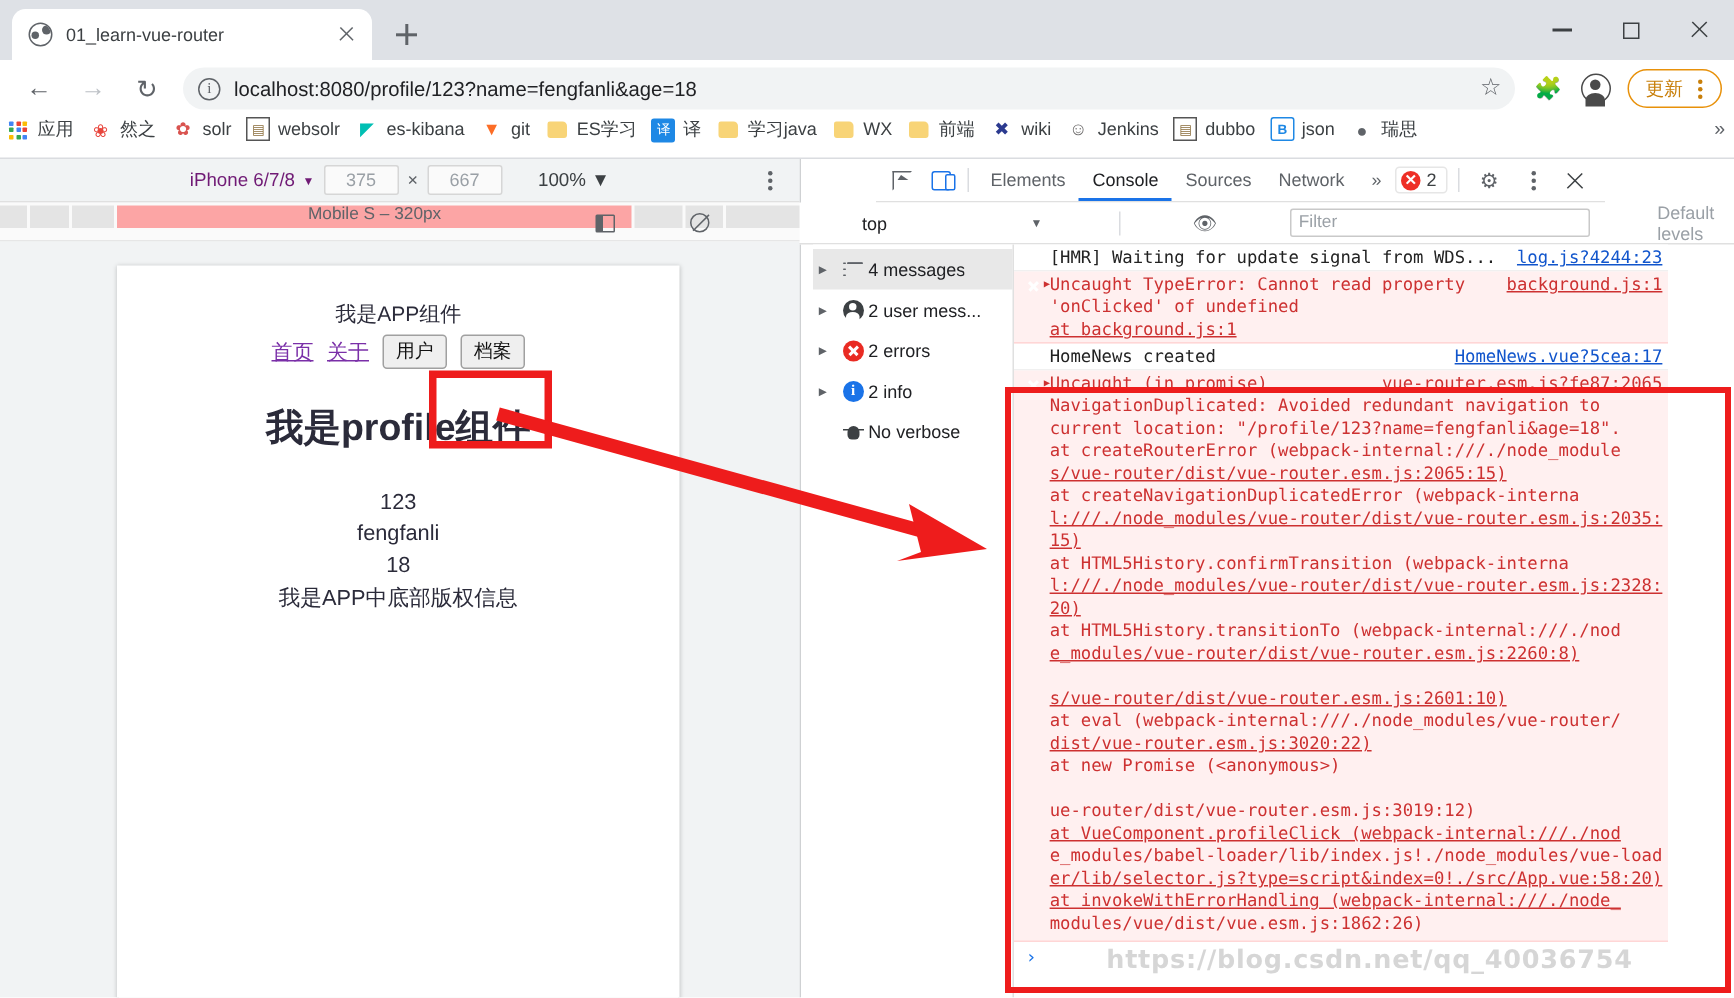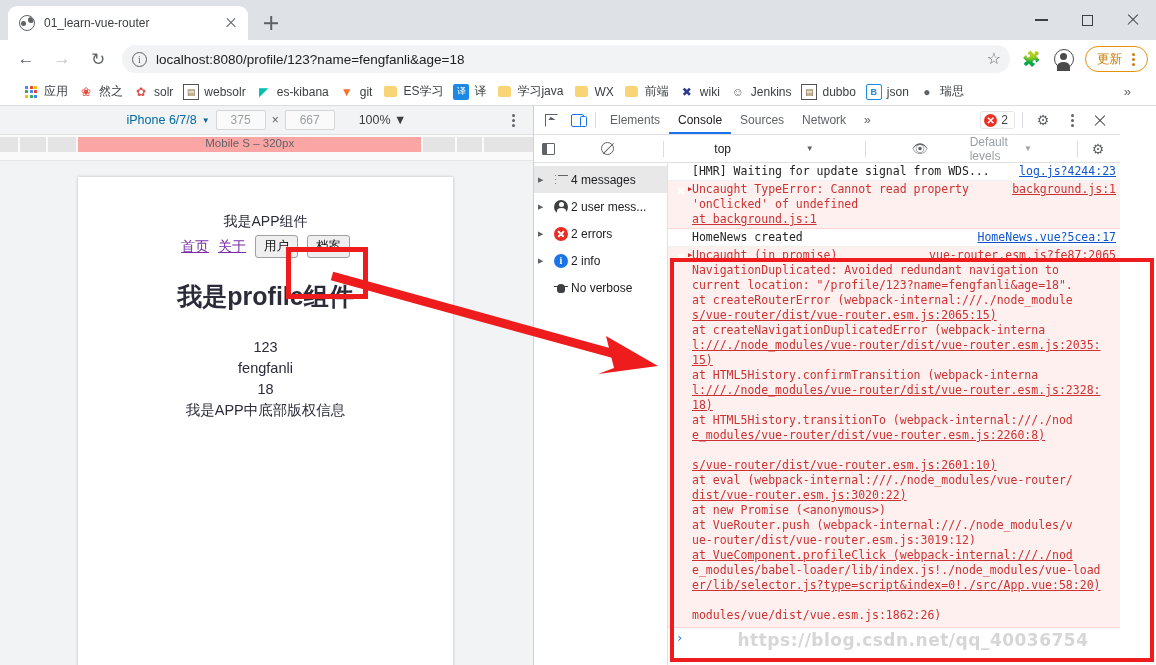--- a/index.html
+++ b/index.html
@@ -94,71 +94,71 @@
   .avatar-c:before { content:""; position:absolute; left:5px; top:3px; width:7px; height:7px; border-radius:50%; background:#4a4a4a; }
   .avatar-c:after  { content:""; position:absolute; left:2px; top:11.5px; width:13px; height:9px; border-radius:50% 50% 0 0; background:#4a4a4a; }
   .update-pill {
     height:26px; border:1.4px solid #e8910a; border-radius:13px; color:#c87f0a;
     font-size:12.5px; display:flex; align-items:center; padding:0 6px 0 11px; margin-left:5px; cursor:pointer;
   }
   .kebab { width:16px; height:16px; display:flex; flex-direction:column; justify-content:center; align-items:center; gap:2px; margin-left:3px; }
   .kebab i { width:3px; height:3px; border-radius:50%; background:currentColor; display:block; }
 
   
-  .bookmarks { height:28px; background:#fff; display:flex; align-items:center; padding:0 23px;
+  .bookmarks { height:28px; background:#fff; display:flex; align-items:flex-start; padding:0 4px;
                border-bottom:1px solid #dadce0; overflow:hidden; }
   .bm { display:flex; align-items:center; margin-right:10px; font-size:12px; color:#3c4043;
         white-space:nowrap; cursor:pointer; }
   .bm .bmico { width:16px; height:16px; margin-right:5px; flex:0 0 auto;
                display:flex; align-items:center; justify-content:center; font-size:12px; }
   .grid-ico { display:grid; grid-template-columns:repeat(3,3px); grid-template-rows:repeat(3,3px); gap:1.5px; }
   .grid-ico i { display:block; width:3px; height:3px; border-radius:0.5px; }
   .folder-ico { width:13px; height:11px; background:#f8d477; border-radius:1.5px 3px 2px 2px; }
   .bm-chev { margin-left:auto; font-size:13px; color:#5f6368; padding-right:2px; }
 
   
   .main { display:flex; height:559px; }
 
   
   .device-pane { width:534px; background:#f1f3f4; border-right:1px solid #cfd1d3; display:flex; flex-direction:column; }
   .device-bar { height:29px; display:flex; align-items:center; justify-content:center;
                 background:#f1f3f4; border-bottom:1px solid #e0e0e0; position:relative; }
-  .dev-sel { font-size:12.5px; color:#0369a1; display:flex; align-items:center; cursor:pointer; }
+  .dev-sel { font-size:12.5px; color:#701a75; display:flex; align-items:center; cursor:pointer; }
   .dev-sel .tri { font-size:8px; margin-left:5px; }
   .dimbox { width:50px; height:20px; border:1px solid #d6d6d6; background:#fafafa; border-radius:2px;
             font-size:12px; color:#9aa0a6; text-align:center; line-height:18px; margin:0 6px; cursor:text; }
   .xmark { font-size:12px; color:#5f6368; }
   .zoomsel { font-size:12.5px; color:#3c4043; margin-left:18px; display:flex; align-items:center; cursor:pointer; }
   .devkebab { position:absolute; right:12px; top:6px; color:#5f6368; }
 
   .ruler { height:26px; background:#fafafa; position:relative; border-bottom:1px solid #e6e6e6; }
   .ruler-track { position:absolute; left:0; top:2px; height:15px; width:100%; display:flex; gap:2px; }
   .bp { background:#e4e4e4; height:15px; }
   .bp.active { background:#fca5a5; display:flex; justify-content:center; }
   .bp .lbl { font-size:11.5px; color:#5f6368; white-space:nowrap; }
 
   .canvas { flex:1 1 auto; background:#f1f3f4; position:relative; overflow:hidden; }
   .phone {
     position:absolute; left:78px; top:16px; width:375px; height:560px; background:#fff;
     box-shadow:0 0 3px rgba(0,0,0,0.22);
   }
-  .page { padding:36px 10px 0; text-align:center; color:#222; }
+  .page { padding:24px 10px 0; text-align:center; color:#222; }
   .app-title { font-size:14px; color:#2b2b3a; margin-bottom:4px; }
   .navrow { display:flex; align-items:center; justify-content:center; gap:9px; margin-bottom:4px; }
   .rlink { color:#7a2fa8; text-decoration:underline; font-size:14px; cursor:pointer; }
   .minibtn {
     font-size:12.5px; padding:2px 8px; border:1px solid #a0a0a0; background:#efefef;
     border-radius:3px; color:#111; cursor:pointer; font-family:"Liberation Sans", sans-serif;
   }
   .h2 { font-size:25px; font-weight:bold; color:#2b2b3a; margin:22px 0 24px; }
   .pline { font-size:14.5px; color:#2b2b3a; line-height:21px; }
   .footer-line { font-size:14.5px; color:#2b2b3a; margin-top:1px; }
 
   
-  .devtools { width:586px; background:#fff; display:flex; flex-direction:column; }
+  .devtools { width:586px; background:#fff; display:flex; flex-direction:column;align-items:center; }
   .dt-tabbar { height:29px; display:flex; align-items:center; border-bottom:1px solid #e0e0e0; padding:0 4px; background:#fff; }
   .dt-ico { width:26px; height:24px; display:flex; align-items:center; justify-content:center; cursor:pointer; color:#5f6368; }
   .inspect-ico { width:13px; height:13px; border:1.4px solid #5f6368; border-right-color:transparent; border-bottom-color:transparent; position:relative; }
   .inspect-ico:after { content:""; position:absolute; left:3px; top:3px; width:0; height:0;
                        border-left:6px solid #5f6368; border-bottom:4px solid transparent; transform:rotate(35deg); }
   .devmode-ico { width:13px; height:13px; border:1.5px solid #1a73e8; border-radius:2px; position:relative; }
   .devmode-ico:after { content:""; position:absolute; right:-4px; bottom:-1px; width:5px; height:9px;
                        border:1.5px solid #1a73e8; border-radius:1.5px; background:#fff; }
   .dt-sep { width:1px; height:16px; background:#dadce0; margin:0 5px; }
   .dt-tab { font-size:12px; color:#5f6368; padding:0 9px; height:28px; line-height:29px; cursor:pointer; }
@@ -482,20 +482,21 @@
           </div>
         <div class="dt-sep"></div>
         <div class="ctx-sel">
           <span>top</span>
           <span class="tri">▼</span>
         </div>
         <div class="dt-sep"></div>
         <div class="dt-ico">
             <span class="eye">👁</span>
           </div>
+        <div class="filter-inp">Filter</div>
         <div class="levels">
           <span>Default levels</span>
           <span class="tri">▼</span>
         </div>
         <div class="dt-right">
           <div class="dt-sep"></div>
           <div class="dt-ico">
               <span class="gear">⚙</span>
             </div>
         </div>
@@ -576,34 +577,34 @@
             <span>Uncaught (in promise)</span><br>
             <span>NavigationDuplicated: Avoided redundant navigation to</span><br>
             <span>current location: "/profile/123?name=fengfanli&amp;age=18".</span><br>
             <span>    at createRouterError (webpack-internal:///./node_module</span><br>
             <span class="ul">s/vue-router/dist/vue-router.esm.js:2065:15)</span><br>
             <span>    at createNavigationDuplicatedError (webpack-interna</span><br>
             <span class="ul">l:///./node_modules/vue-router/dist/vue-router.esm.js:2035:</span><br>
             <span class="ul">15)</span><br>
             <span>    at HTML5History.confirmTransition (webpack-interna</span><br>
             <span class="ul">l:///./node_modules/vue-router/dist/vue-router.esm.js:2328:</span><br>
-            <span class="ul">18)</span><br>
+            <span class="ul">20)</span><br>
             <span>    at HTML5History.transitionTo (webpack-internal:///./nod</span><br>
             <span class="ul">e_modules/vue-router/dist/vue-router.esm.js:2260:8)</span><br>
             <br>
             <span class="ul">s/vue-router/dist/vue-router.esm.js:2601:10)</span><br>
             <span>    at eval (webpack-internal:///./node_modules/vue-router/</span><br>
             <span class="ul">dist/vue-router.esm.js:3020:22)</span><br>
             <span>    at new Promise (&lt;anonymous&gt;)</span><br>
-            <span>    at VueRouter.push (webpack-internal:///./node_modules/v</span><br>
+            <br>
             <span>ue-router/dist/vue-router.esm.js:3019:12)</span><br>
             <span class="ul">    at VueComponent.profileClick (webpack-internal:///./nod</span><br>
             <span>e_modules/babel-loader/lib/index.js!./node_modules/vue-load</span><br>
             <span class="ul">er/lib/selector.js?type=script&amp;index=0!./src/App.vue:58:20)</span><br>
-            <br>
+            <span class="ul">    at invokeWithErrorHandling (webpack-internal:///./node_</span><br>
             <span>modules/vue/dist/vue.esm.js:1862:26)</span><br>
             <span class="ul"></span>
           </div>
 
           <div class="prompt">›</div>
         </div>
       </div>
     </div>
   </div>
 

